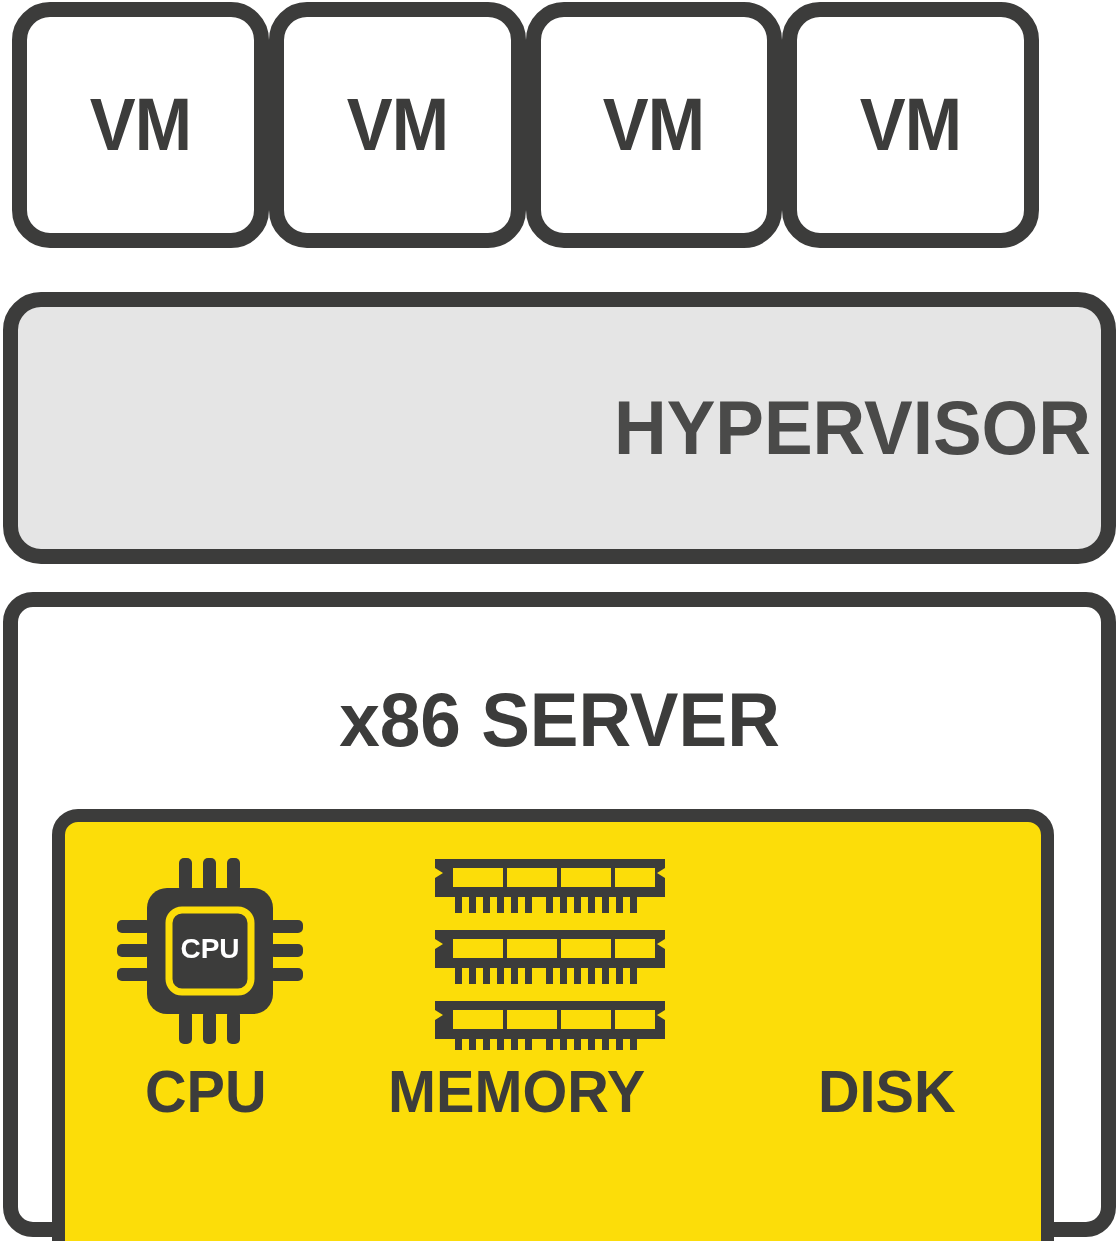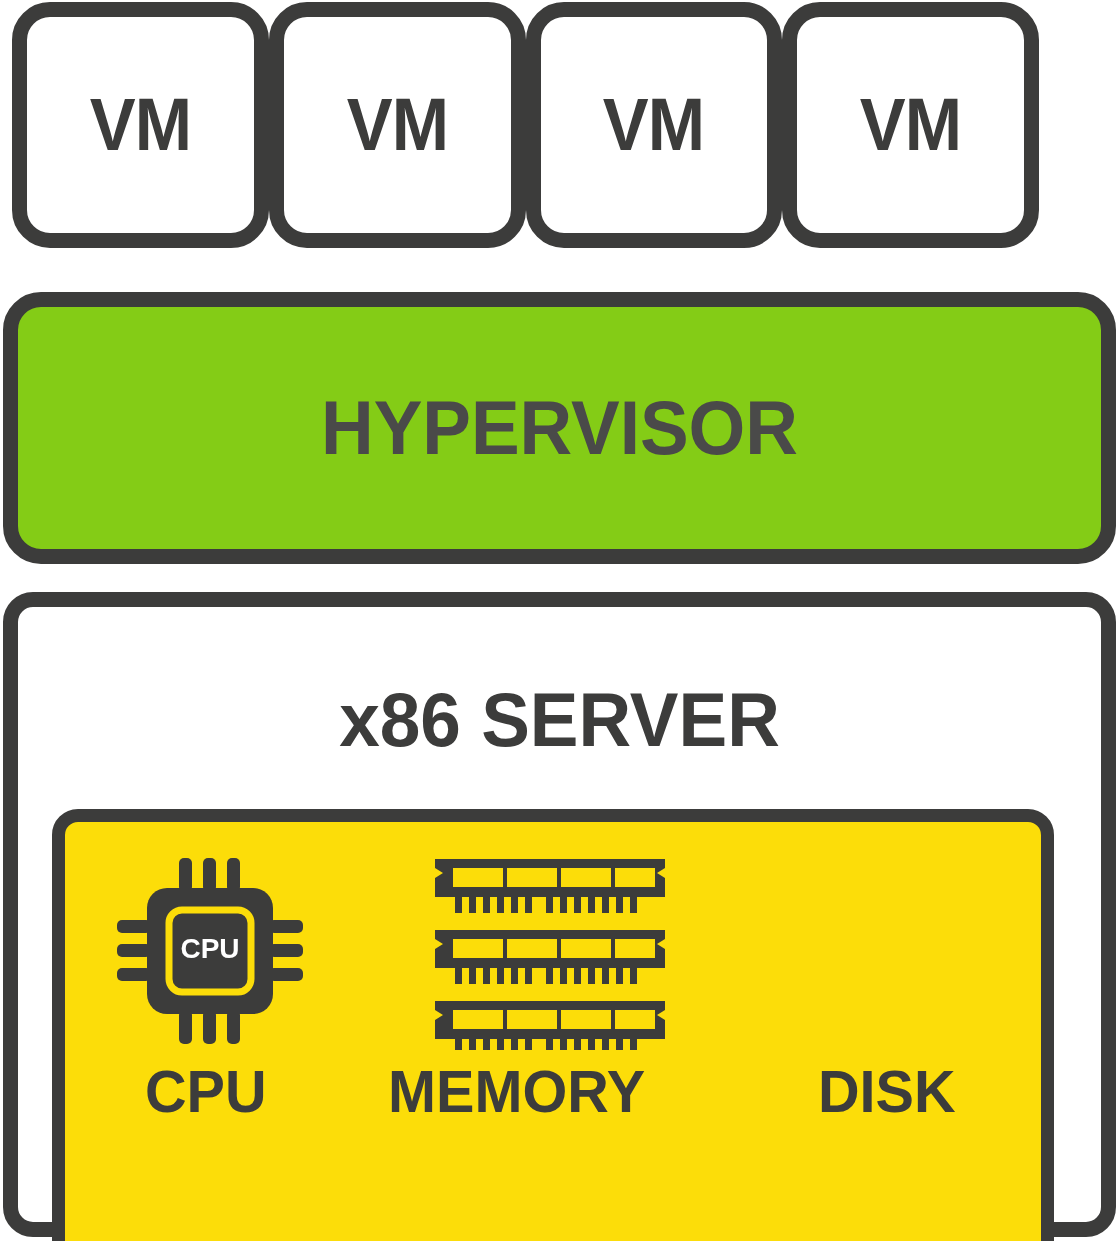--- a/index.html
+++ b/index.html
@@ -58,24 +58,24 @@
   
   .hypervisor-box {
     position: absolute;
     left: 3px;
     top: 292px;
     width: 1113px;
     height: 272px;
     box-sizing: border-box;
     border: 15px solid #3c3c3b;
     border-radius: 38px;
-    background: #84cc16;
+    background: #e5e5e5;
     display: flex;
     align-items: center;
-    justify-content: center;
+    justify-content: flex-end;
   }
   .hypervisor-label {
     font-size: 76px;
     font-weight: 700;
     color: #4a4a49;
     letter-spacing: 0px;
     line-height: 1;
     transform: scaleX(0.96);
   }
 

